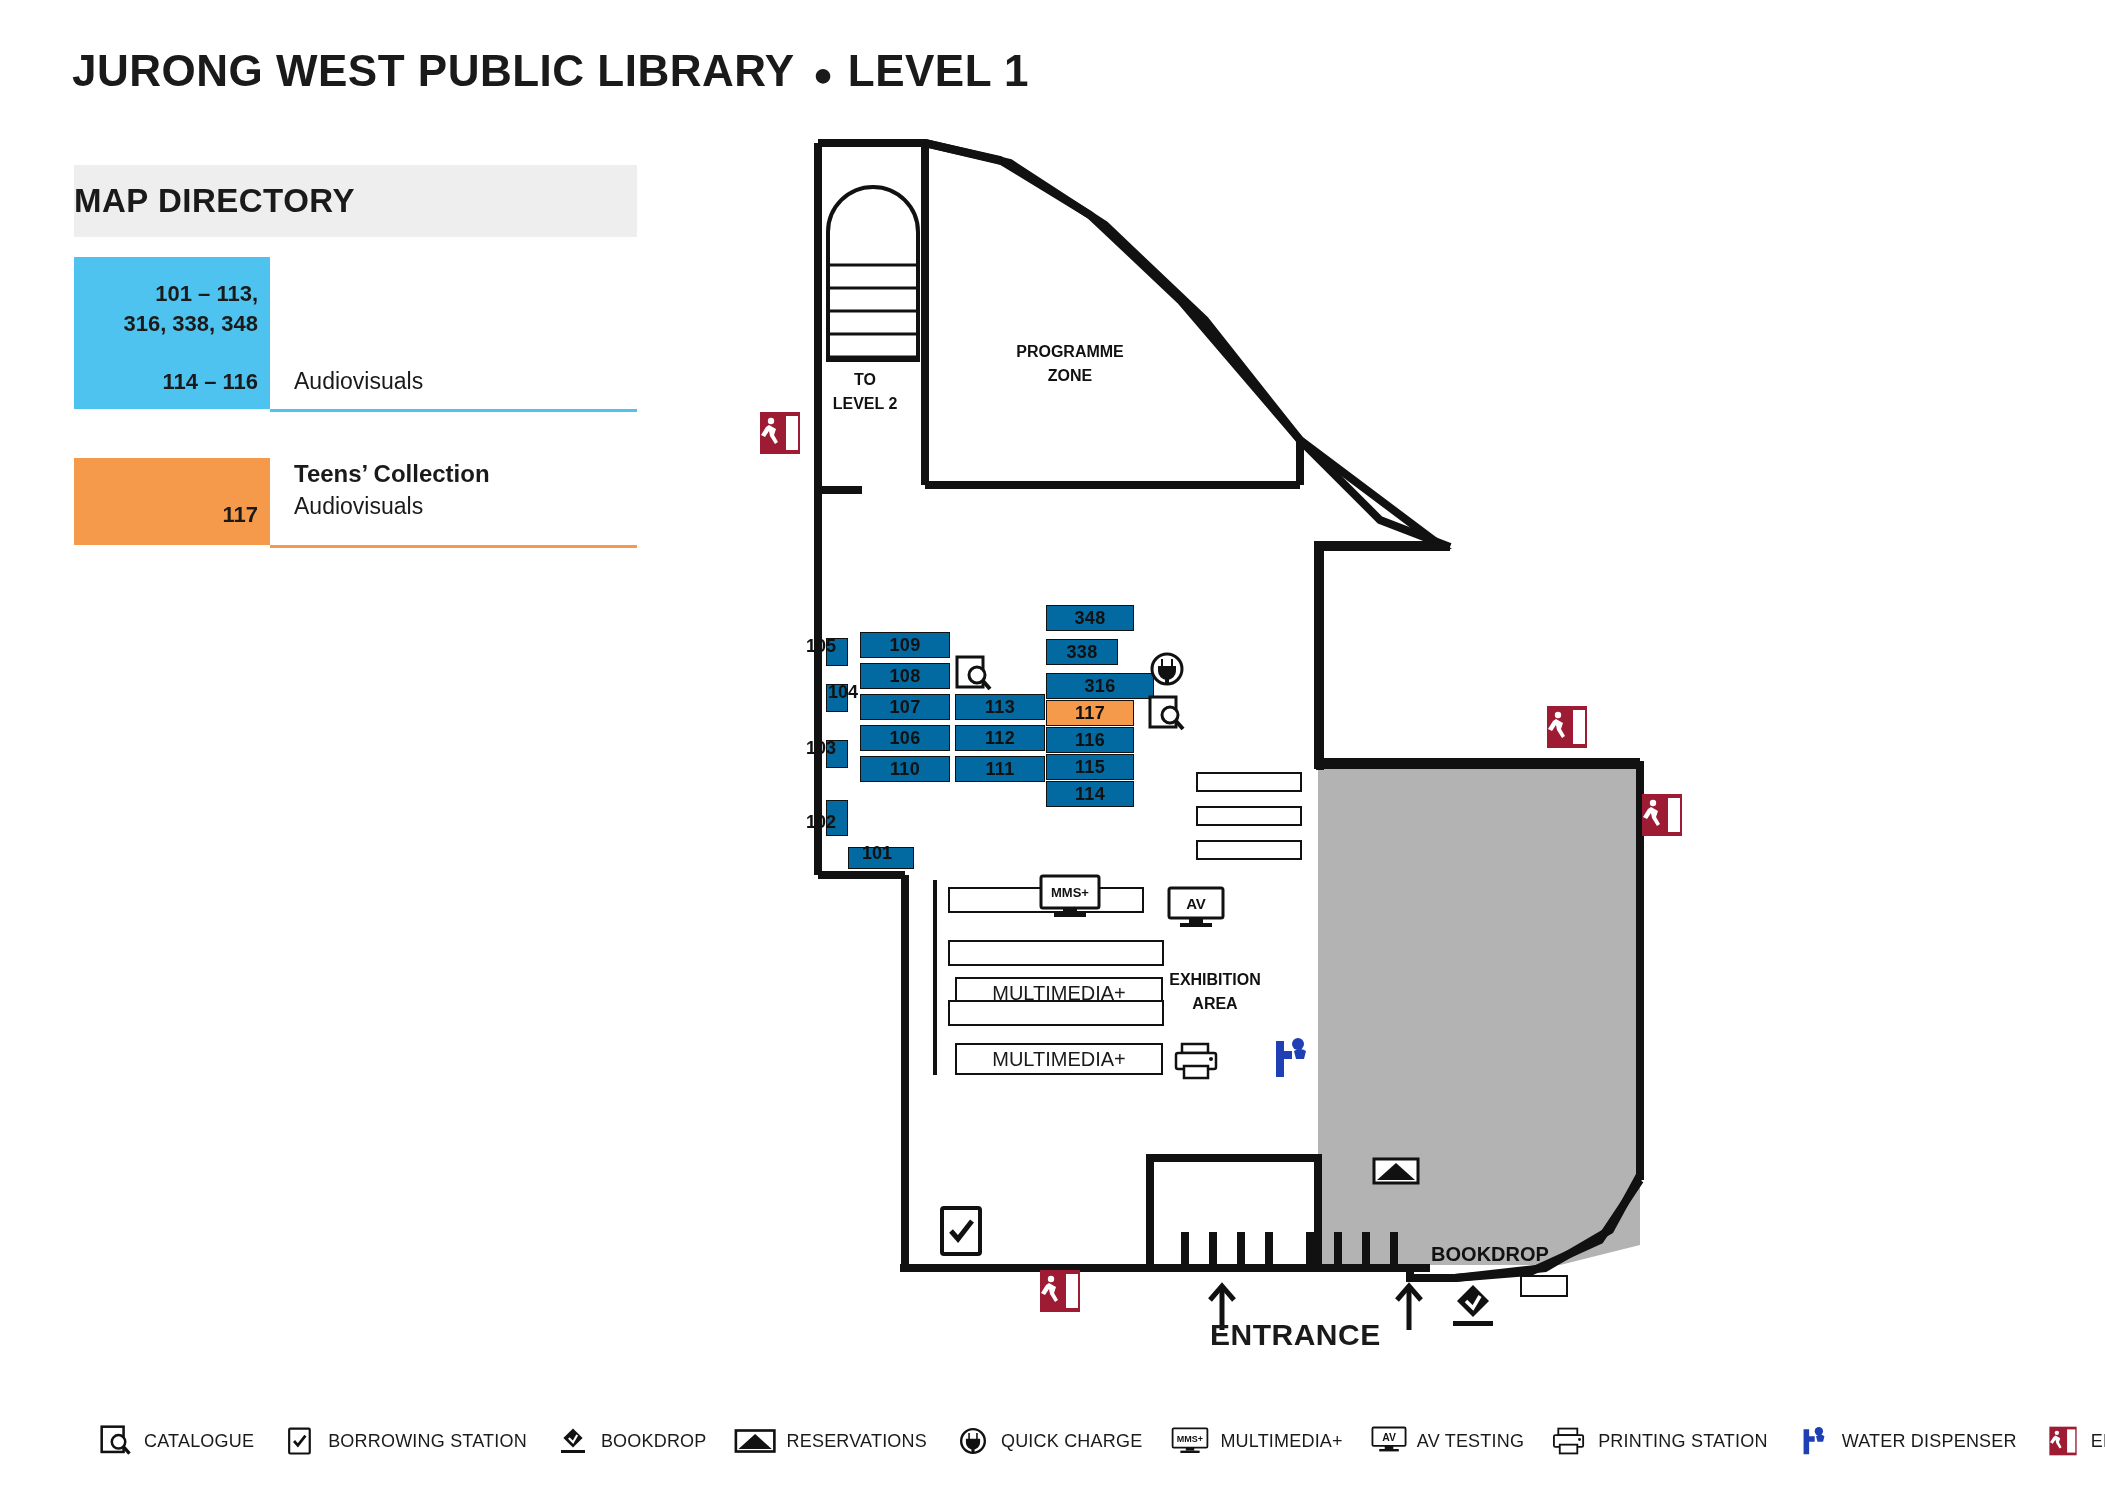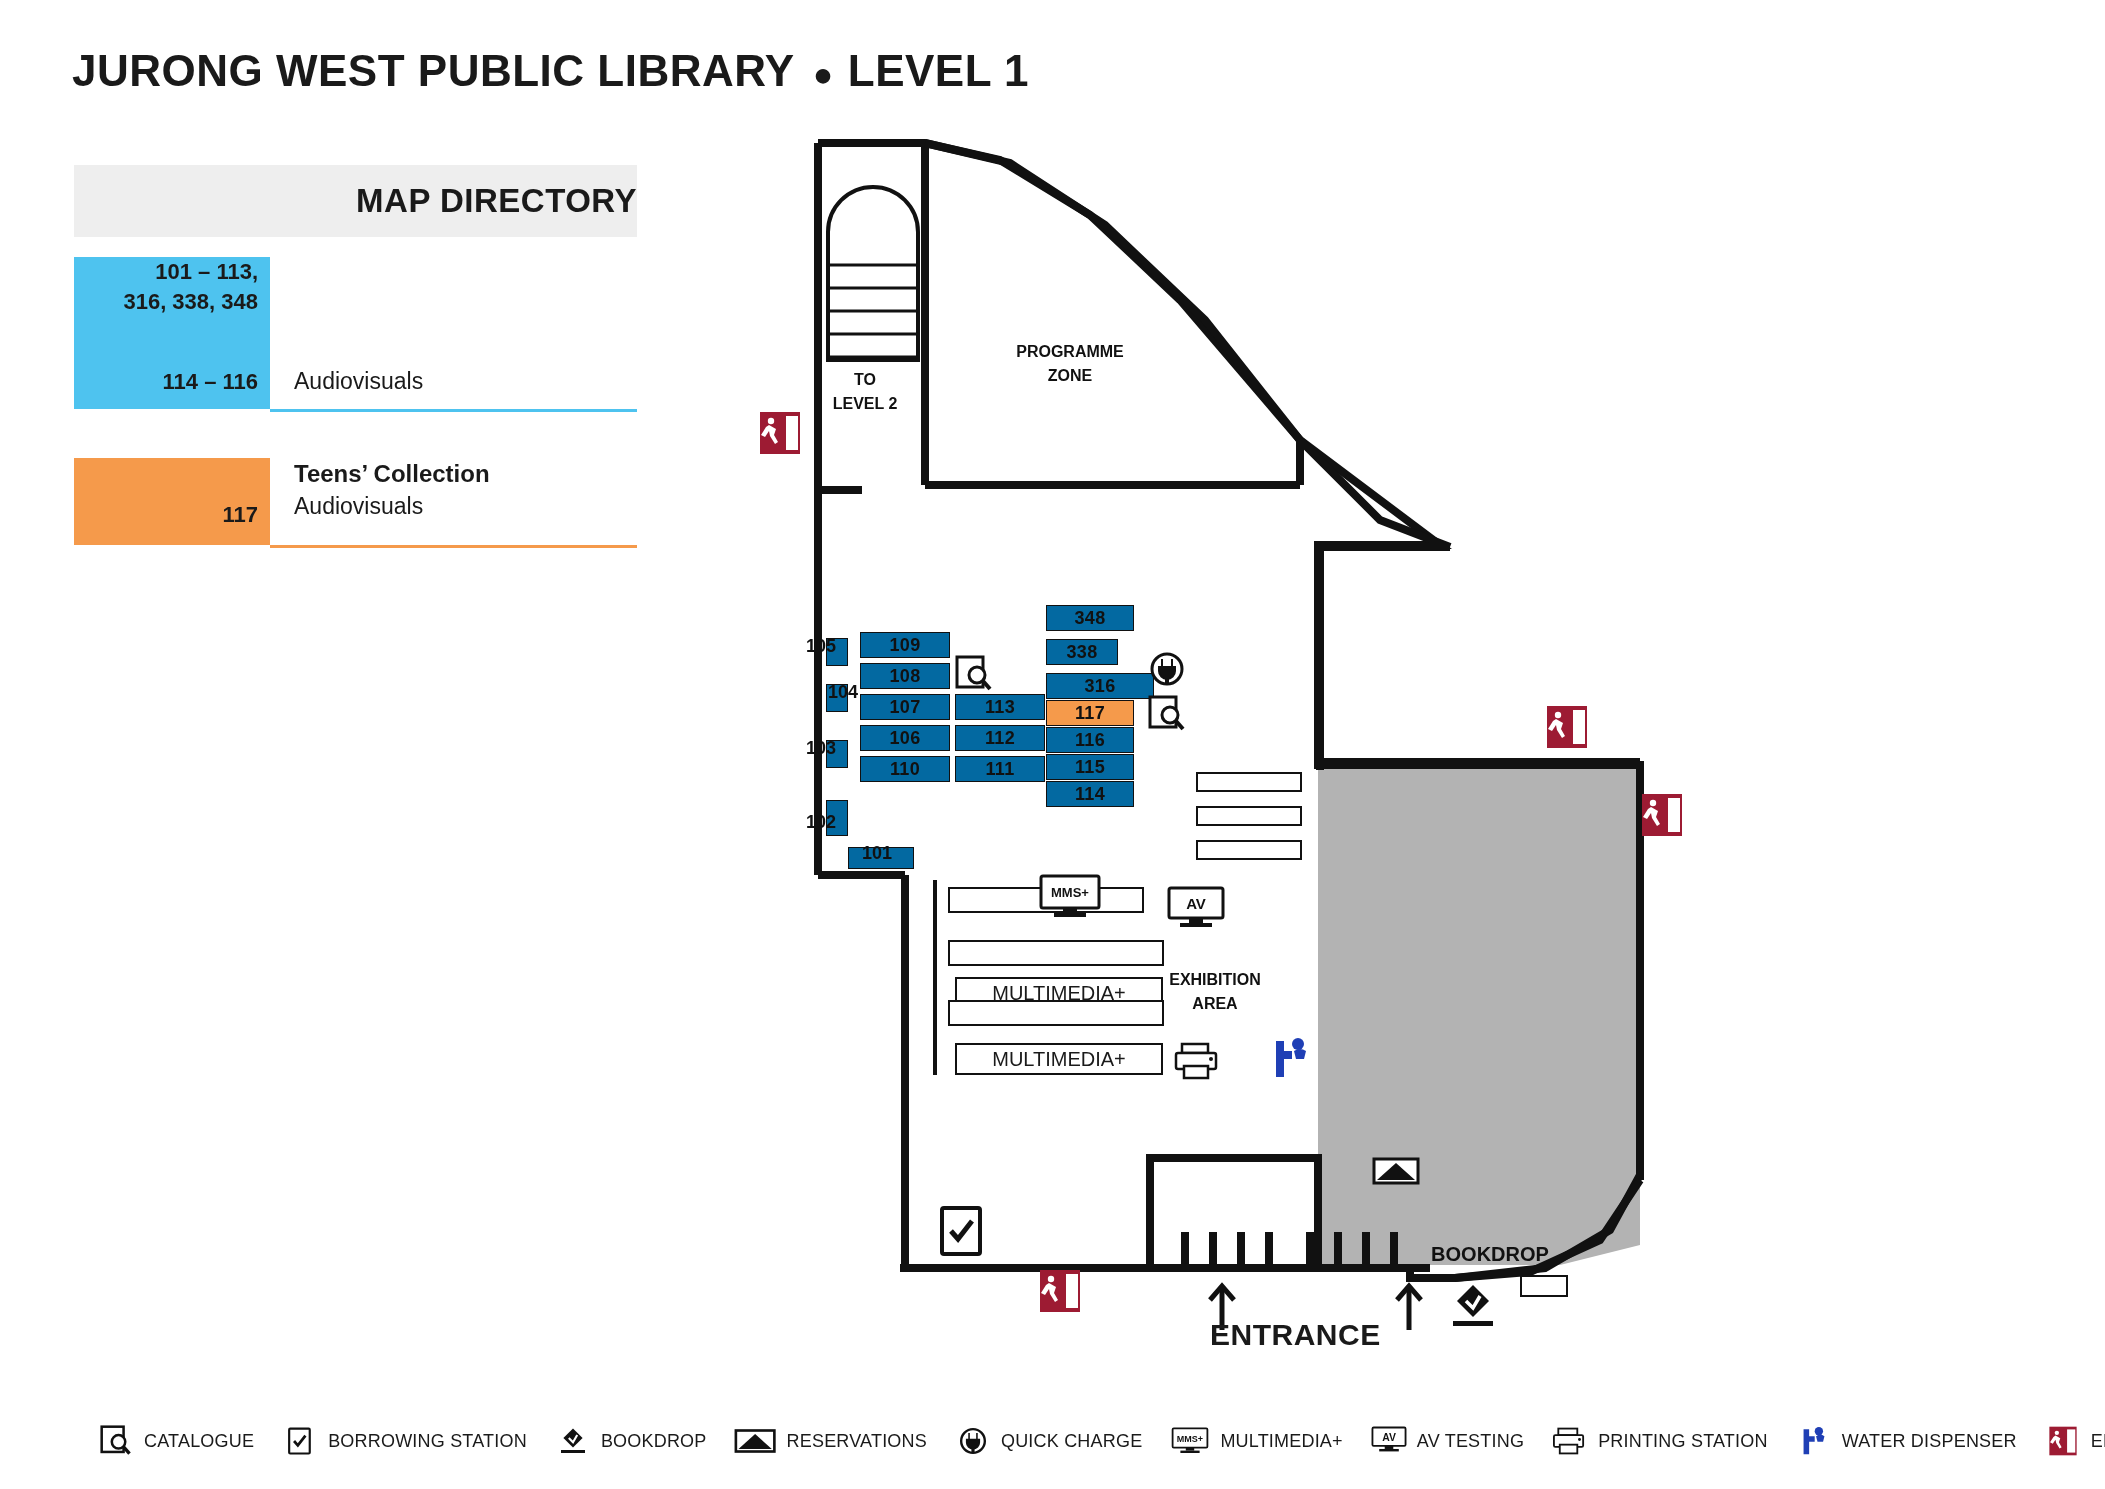--- a/index.html
+++ b/index.html
@@ -41,21 +41,21 @@
     position: absolute;
     left: 74px;
     top: 165px;
     width: 563px;
   }
   .directory-header {
     background: #eeeeee;
     height: 72px;
     display: flex;
     align-items: center;
-    justify-content: flex-end;
+    justify-content: flex-start;
   }
   .directory-header span {
     font-size: 33px;
     font-weight: bold;
     letter-spacing: 0.5px;
   }
   .dir-group {
     position: relative;
     margin-top: 20px;
   }
@@ -214,21 +214,21 @@
 
 <div class="directory">
   <div class="directory-header">
     <span>MAP DIRECTORY</span>
   </div>
 
   <div class="dir-group">
     <div class="dir-swatch blue" style="height:152px;"></div>
     <div class="dir-rows">
       <div class="dir-row" style="height:100px;">
-        <div class="dir-codes" style="white-space:pre-line;text-align:right;">101 – 113,
+        <div class="dir-codes" style="padding-top:22px; white-space:pre-line;text-align:right;">101 – 113,
 316, 338, 348</div>
       </div>
       <div class="dir-row" style="height:52px;">
         <div class="dir-codes" style="padding-top:10px;">114 – 116</div>
         <div class="dir-text">
           <div class="dir-sub" style="padding-top:8px;">Audiovisuals</div>
         </div>
       </div>
     </div>
     <div class="dir-underline blue"></div>

